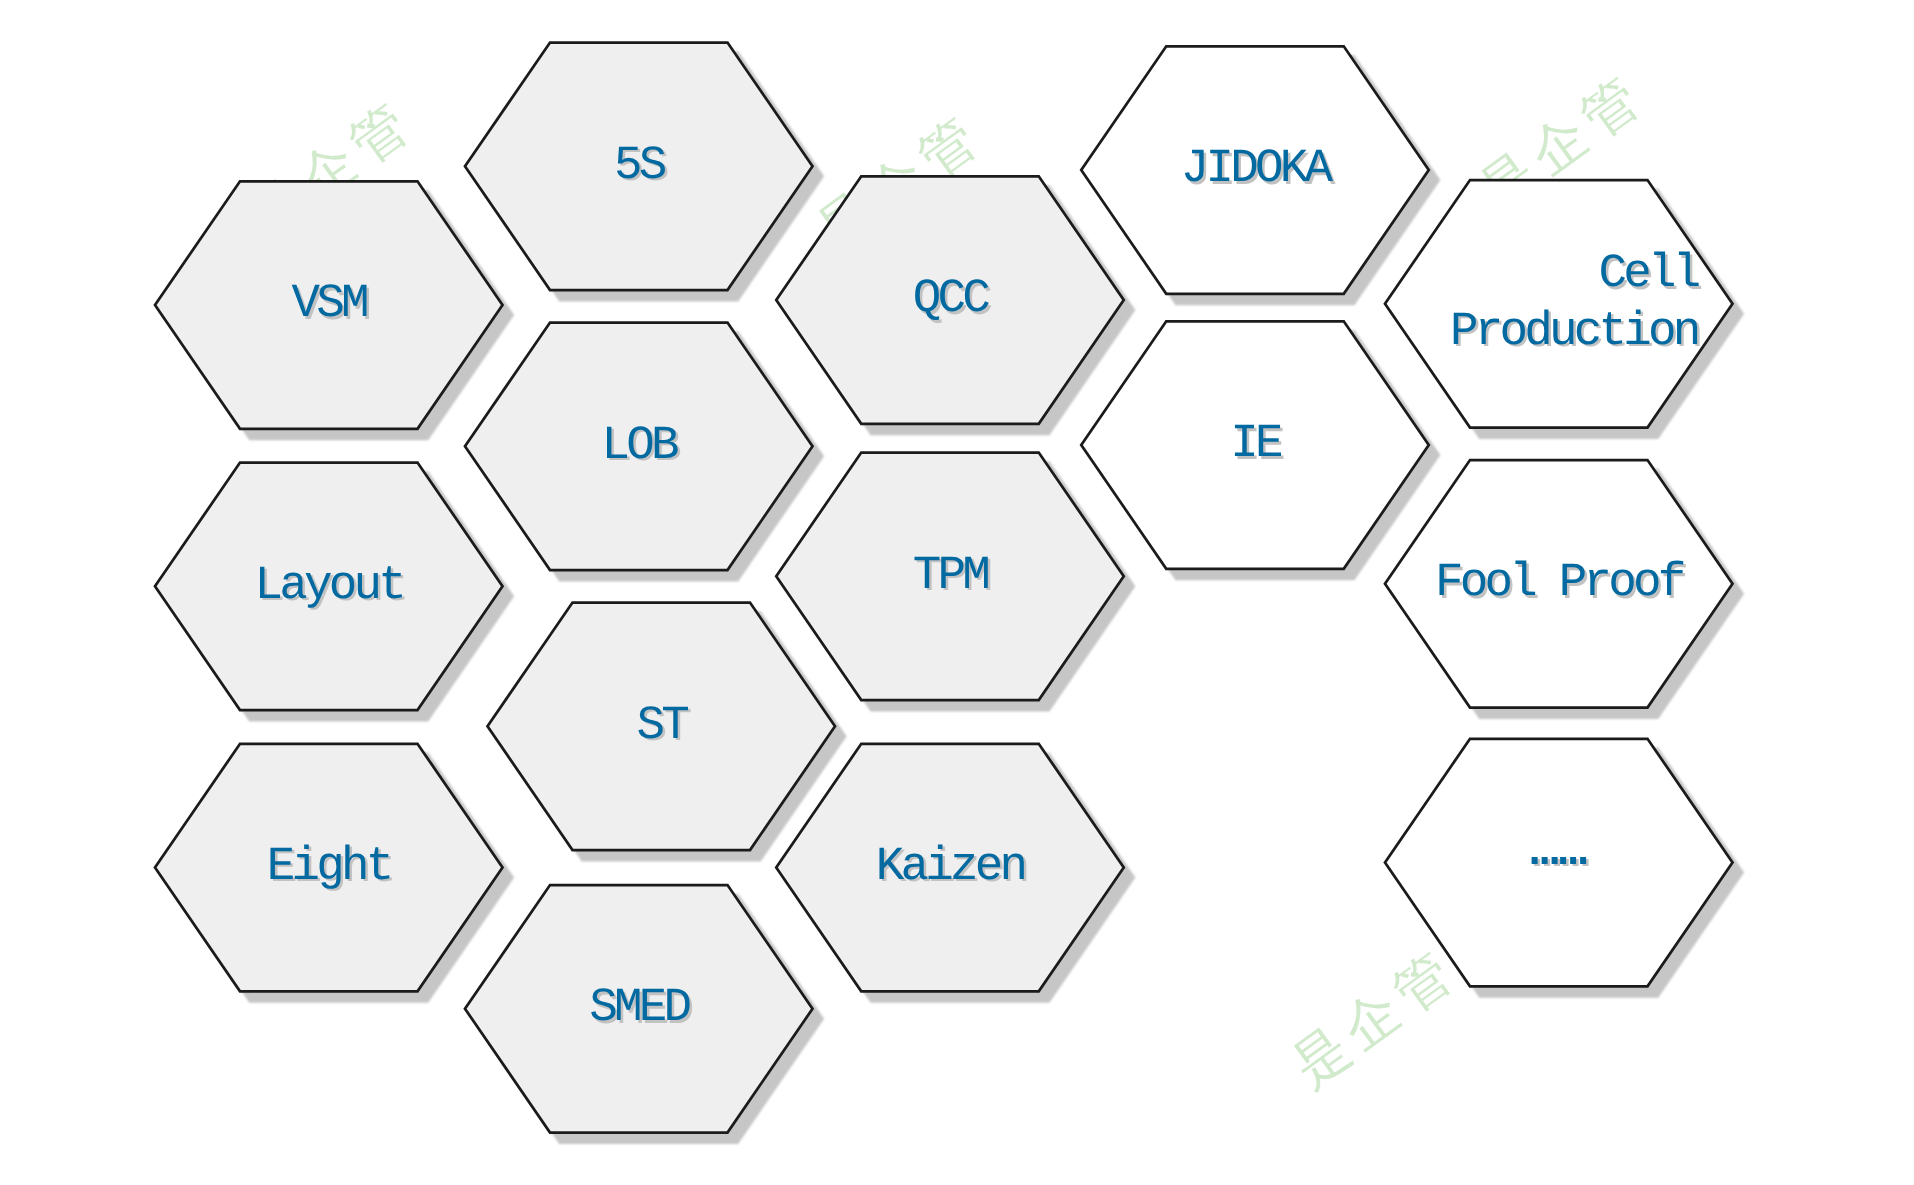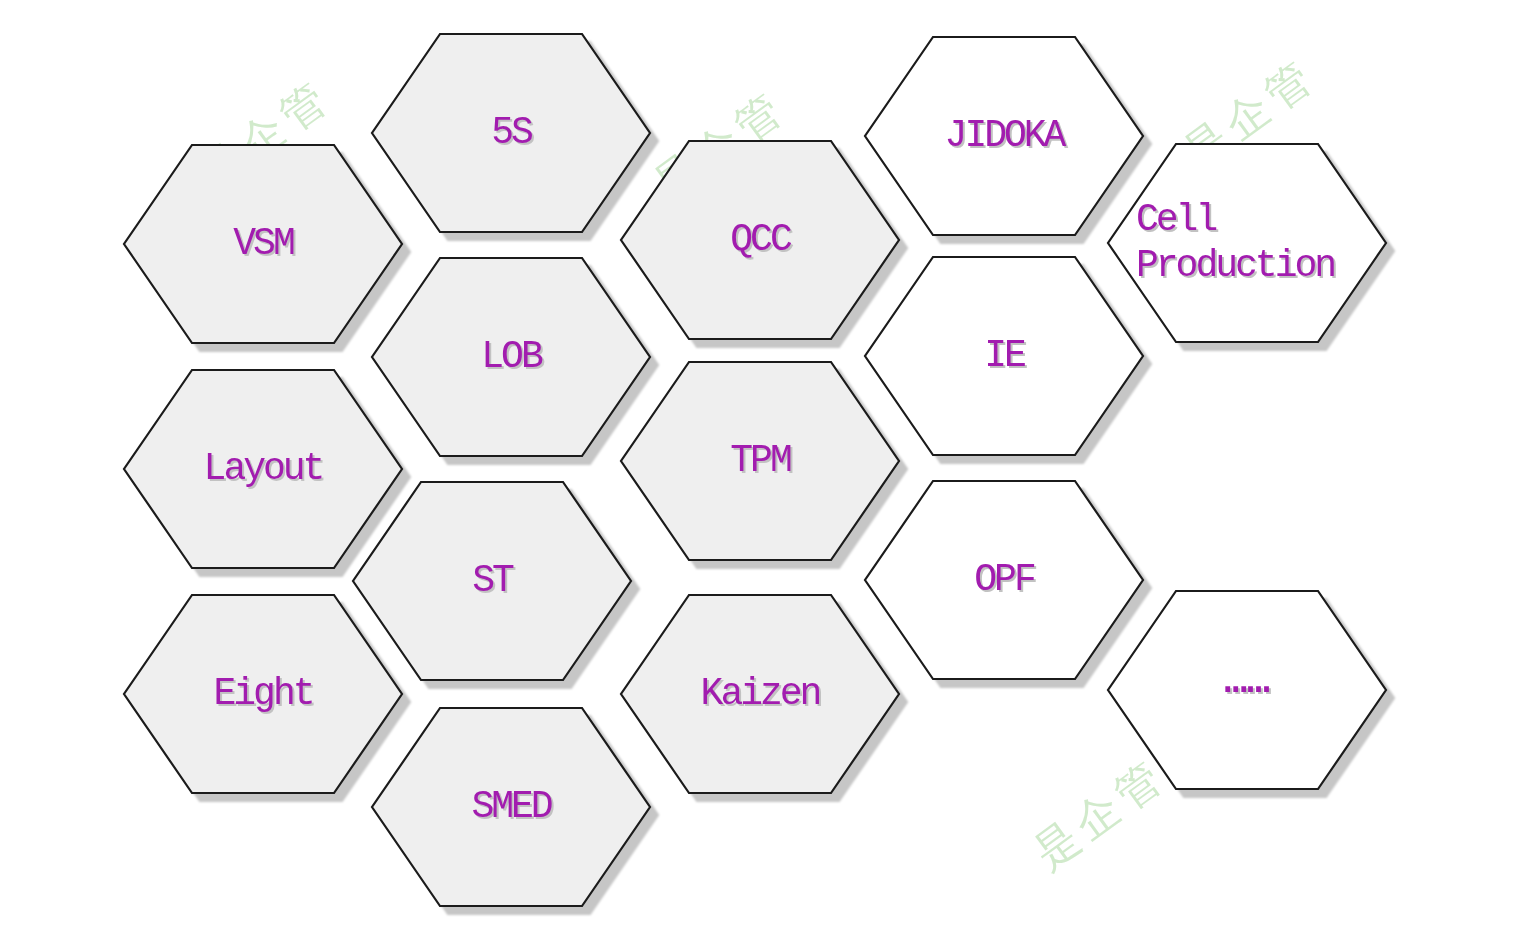--- a/index.html
+++ b/index.html
@@ -44,26 +44,26 @@
   .hex.gray  polygon { fill: #efefef; }
   .hex.white polygon { fill: #ffffff; }
   .hex polygon { stroke: #1b1b1b; stroke-width: 2.2px; stroke-linejoin: miter; }
 
   .label {
     position: absolute;
     top: 0; left: 0; right: 0; bottom: 0;
     display: flex;
     align-items: center;
     justify-content: center;
-    text-align: left;
+    text-align: right;
     padding: 0 30px;
     font-size: 38px;
     line-height: 46px;
     letter-spacing: -3px;
-    color: #a21caf;
+    color: #0369a1;
     text-shadow: 2px 2px 0 #c2c2c2;
     white-space: normal;
   }
   .label.dots {
     font-weight: 700;
     letter-spacing: 0;
     transform: translateY(-8px);
   }
 </style>
 </head>
@@ -133,34 +133,34 @@
     <div class="label">Layout</div>
   </div>
 
   <div class="hex gray" style="left:619px; top:360px;">
     <svg viewBox="0 0 282 202">
         <polygon points="70,2 212,2 280,101 212,200 70,200 2,101"></polygon>
       </svg>
     <div class="label">TPM</div>
   </div>
 
+  <div class="hex white" style="left:1106px; top:366px;">
+    <svg viewBox="0 0 282 202">
+        <polygon points="70,2 212,2 280,101 212,200 70,200 2,101"></polygon>
+      </svg>
+    <div class="label">Fool Proof</div>
+  </div>
 
-  <div class="hex gray" style="left:351px; top:480px;font-family:Liberation Mono, monospace;">
+  <div class="hex gray" style="left:388px; top:480px;font-family:Liberation Mono, monospace;">
     <svg viewBox="0 0 282 202">
         <polygon points="70,2 212,2 280,101 212,200 70,200 2,101"></polygon>
       </svg>
     <div class="label">ST</div>
   </div>
 
-  <div class="hex white" style="left:863px; top:479px;">
-    <svg viewBox="0 0 282 202">
-        <polygon points="70,2 212,2 280,101 212,200 70,200 2,101"></polygon>
-      </svg>
-    <div class="label">OPF</div>
-  </div>
 
   <div class="hex gray" style="left:122px; top:593px;">
     <svg viewBox="0 0 282 202">
         <polygon points="70,2 212,2 280,101 212,200 70,200 2,101"></polygon>
       </svg>
     <div class="label">Eight</div>
   </div>
 
   <div class="hex gray" style="left:619px; top:593px;">
     <svg viewBox="0 0 282 202">

